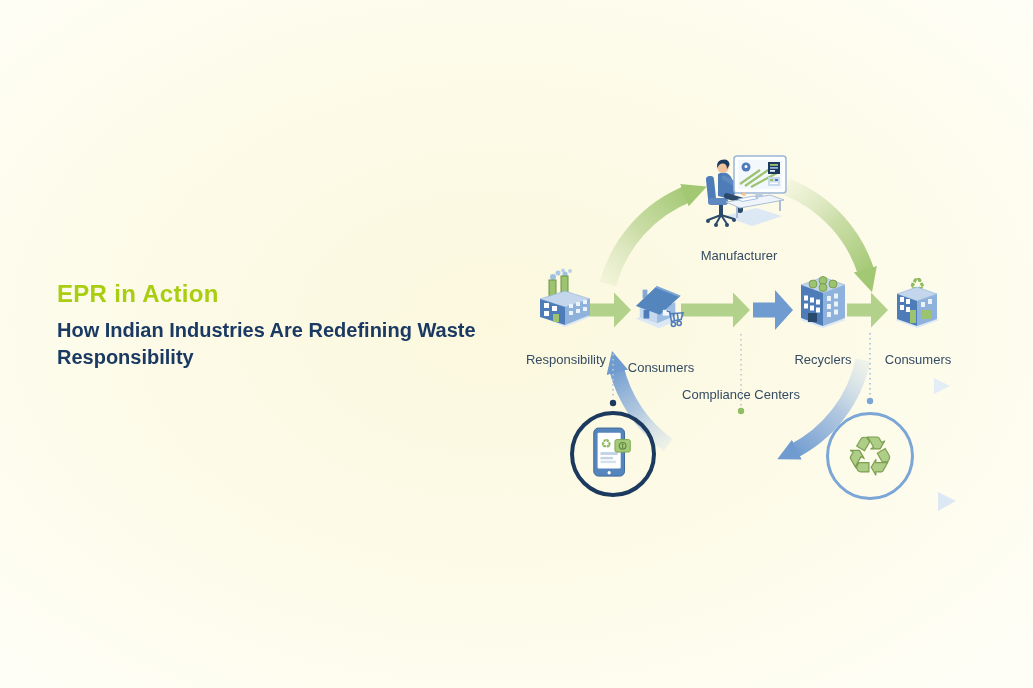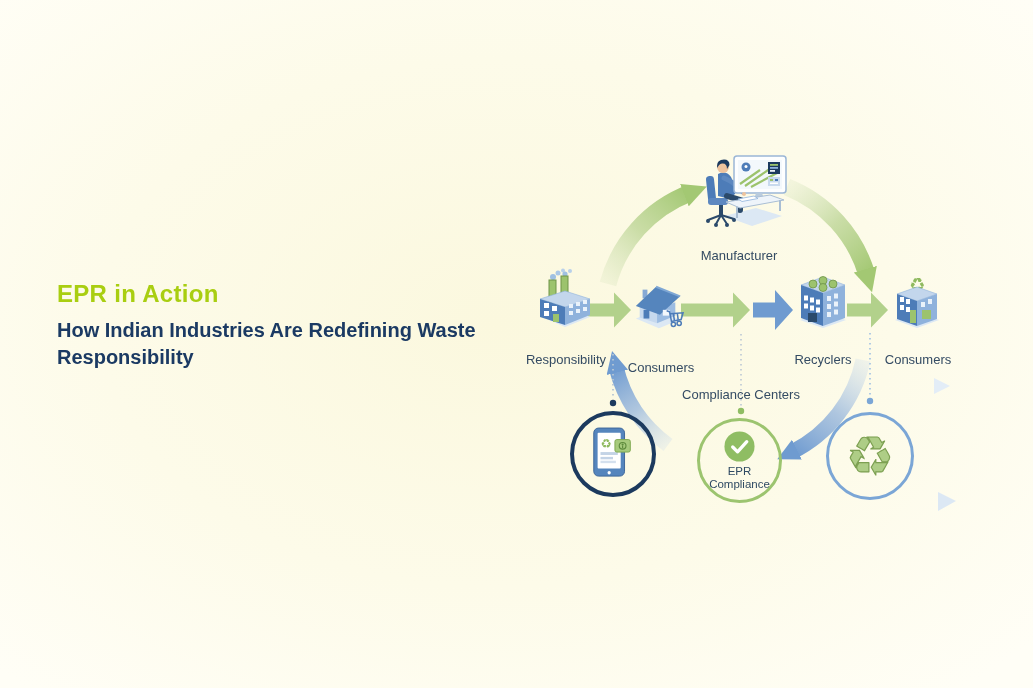--- a/index.html
+++ b/index.html
@@ -247,30 +247,20 @@
       <circle cx="22" cy="48.5" r="1.7" fill="#fff"></circle>
       <g>
         <rect x="28" y="14" width="16" height="13" rx="2" fill="#a6ca7c" stroke="#7ea84f" stroke-width="1"></rect>
         <circle cx="36" cy="20.5" r="3.5" fill="none" stroke="#5d8a3c" stroke-width="1.2"></circle>
         <circle cx="36" cy="19.2" r="1.1" fill="#5d8a3c"></circle>
         <line x1="36" y1="20.3" x2="36" y2="23" stroke="#5d8a3c" stroke-width="1.2"></line>
       </g>
     </svg>
   </div>
 
-  <div class="circle" id="c-epr">
-    <svg viewBox="0 0 34 34" width="33" height="33">
-      <circle cx="17" cy="17" r="15.5" fill="#8fbd63"></circle>
-      <path d="M10,17.5 L15,22.5 L24.5,12" stroke="#fff" stroke-width="3.4" fill="none" stroke-linecap="round" stroke-linejoin="round"></path>
-    </svg>
-    <div class="epr-text">
-      <div>EPR</div>
-      <div>Compliance</div>
-    </div>
-  </div>
 
   <div class="circle" id="c-recycle">
     <span class="recycle-glyph">♻</span>
   </div>
 
   <div class="lbl" id="l-manufacturer">Manufacturer</div>
   <div class="lbl" id="l-manufacturers">Responsibility</div>
   <div class="lbl" id="l-consumers">Consumers</div>
   <div class="lbl" id="l-recyclers">Recyclers</div>
   <div class="lbl" id="l-recycler">Consumers</div>

